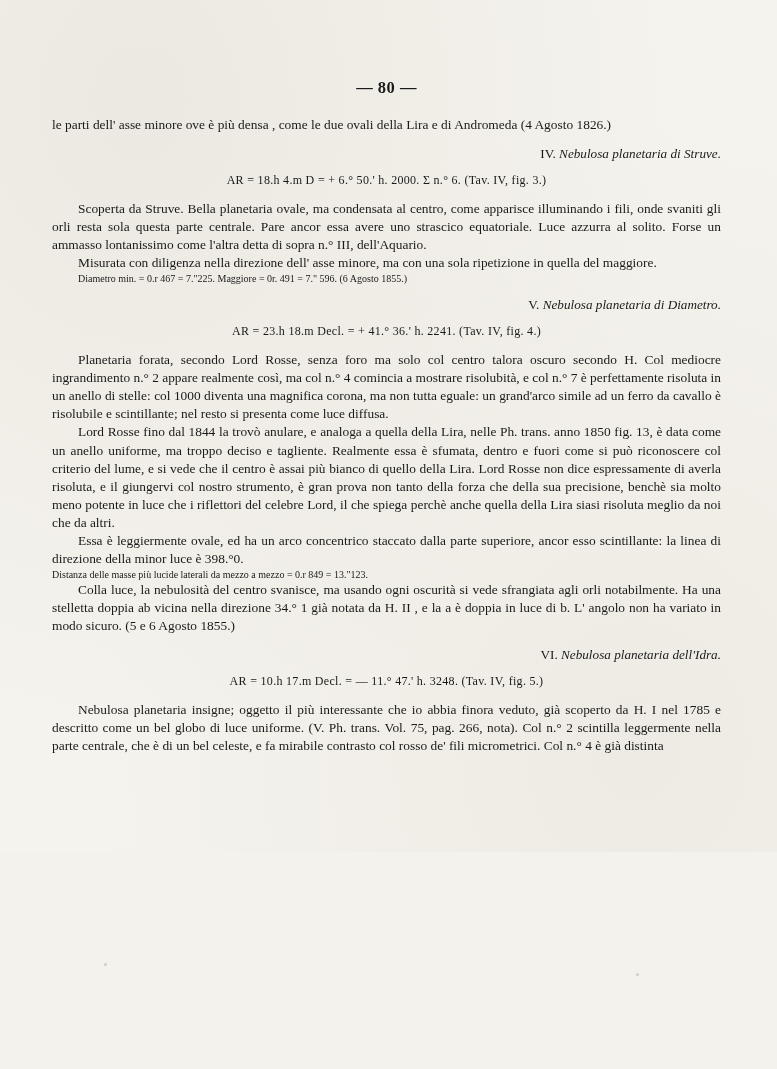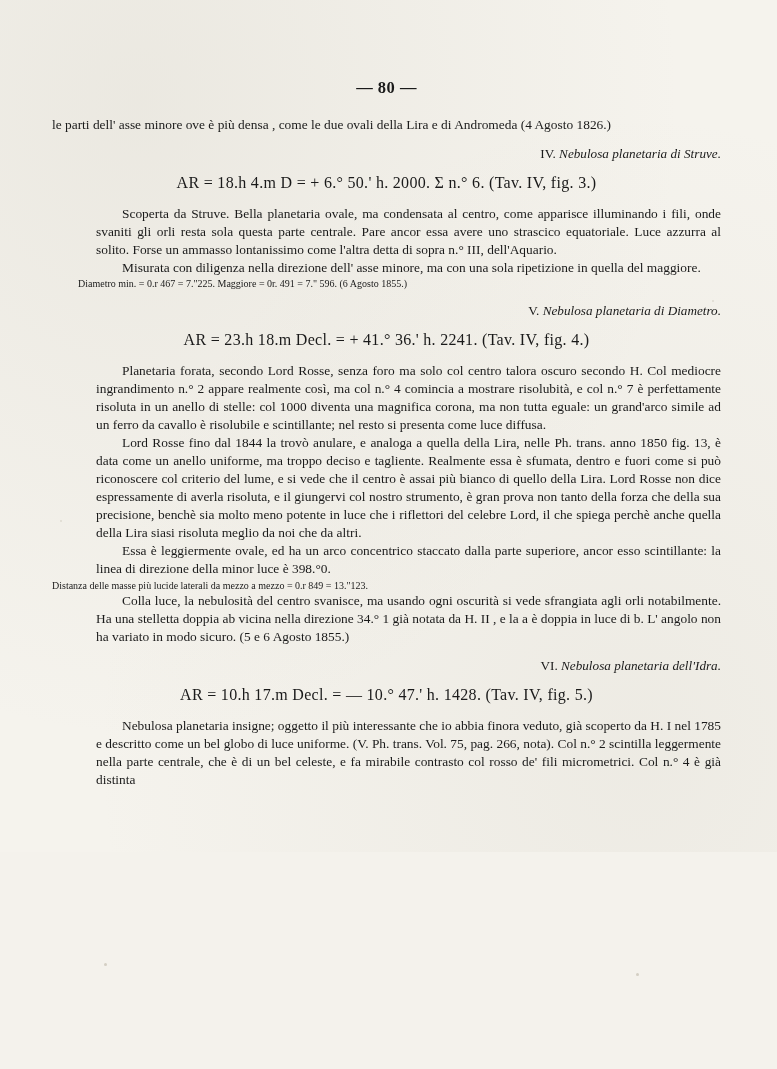--- a/index.html
+++ b/index.html
@@ -36,39 +36,38 @@
     font-size: 13.4px;
     line-height: 1.345;
     text-align: justify;
     text-justify: inter-word;
   }
   p {
     margin: 0;
   }
   p.indent {
     text-indent: 26px;
-    margin-left: 44px;
   }
   p.noindent {
     text-indent: 0;
   }
   .section-head {
     text-align: right;
     font-size: 13.2px;
     margin: 11px 0 9px 0;
   }
   .section-head .numeral {
     font-style: normal;
   }
   .section-head .title {
     font-style: italic;
   }
   .formula {
     text-align: center;
-    font-size: 16px;
+    font-size: 12px;
     margin: 9px 0 12px 0;
     letter-spacing: 0.3px;
   }
   .measure {
     text-indent: 26px;
     font-size: 10px;
     line-height: 1.345;
   }
   .measure.center {
     text-indent: 0;
@@ -113,21 +112,21 @@
     <p class="indent">Planetaria forata, secondo Lord Rosse, senza foro ma solo col centro talora oscuro secondo H. Col mediocre ingrandimento n.° 2 appare realmente così, ma col n.° 4 comincia a mostrare risolubità, e col n.° 7 è perfettamente risoluta in un anello di stelle: col 1000 diventa una magnifica corona, ma non tutta eguale: un grand'arco simile ad un ferro da cavallo è risolubile e scintillante; nel resto si presenta come luce diffusa.</p>
     <p class="indent">Lord Rosse fino dal 1844 la trovò anulare, e analoga a quella della Lira, nelle Ph. trans. anno 1850 fig. 13, è data come un anello uniforme, ma troppo deciso e tagliente. Realmente essa è sfumata, dentro e fuori come si può riconoscere col criterio del lume, e si vede che il centro è assai più bianco di quello della Lira. Lord Rosse non dice espressamente di averla risoluta, e il giungervi col nostro strumento, è gran prova non tanto della forza che della sua precisione, benchè sia molto meno potente in luce che i riflettori del celebre Lord, il che spiega perchè anche quella della Lira siasi risoluta meglio da noi che da altri.</p>
     <p class="indent">Essa è leggiermente ovale, ed ha un arco concentrico staccato dalla parte superiore, ancor esso scintillante: la linea di direzione della minor luce è 398.°0.</p>
     <p class="measure" style="text-indent:0">Distanza delle masse più lucide laterali da mezzo a mezzo = 0.r 849 = 13."123.</p>
     <p class="indent">Colla luce, la nebulosità del centro svanisce, ma usando ogni oscurità si vede sfrangiata agli orli notabilmente. Ha una stelletta doppia ab vicina nella direzione 34.° 1 già notata da H. II , e la a è doppia in luce di b. L' angolo non ha variato in modo sicuro. (5 e 6 Agosto 1855.)</p>
 
     <div class="section-head">
       <span class="numeral">VI.</span>
       <span class="title">Nebulosa planetaria dell'Idra.</span>
     </div>
-    <div class="formula">AR = 10.h 17.m  Decl. = — 10.° 47.'  h. 1428.  (Tav. IV, fig. 5.)</div>
+    <div class="formula">AR = 10.h 17.m  Decl. = — 11.° 47.'  h. 3248.  (Tav. IV, fig. 5.)</div>
     <p class="indent">Nebulosa planetaria insigne; oggetto il più interessante che io abbia finora veduto, già scoperto da H. I nel 1785 e descritto come un bel globo di luce uniforme. (V. Ph. trans. Vol. 75, pag. 266, nota). Col n.° 2 scintilla leggermente nella parte centrale, che è di un bel celeste, e fa mirabile contrasto col rosso de' fili micrometrici. Col n.° 4 è già distinta</p>
 
   </div>
 
   <span class="speck s1"></span>
   <span class="speck s2"></span>
   <span class="speck s3"></span>
   <span class="speck s4"></span>
 
 </div>

